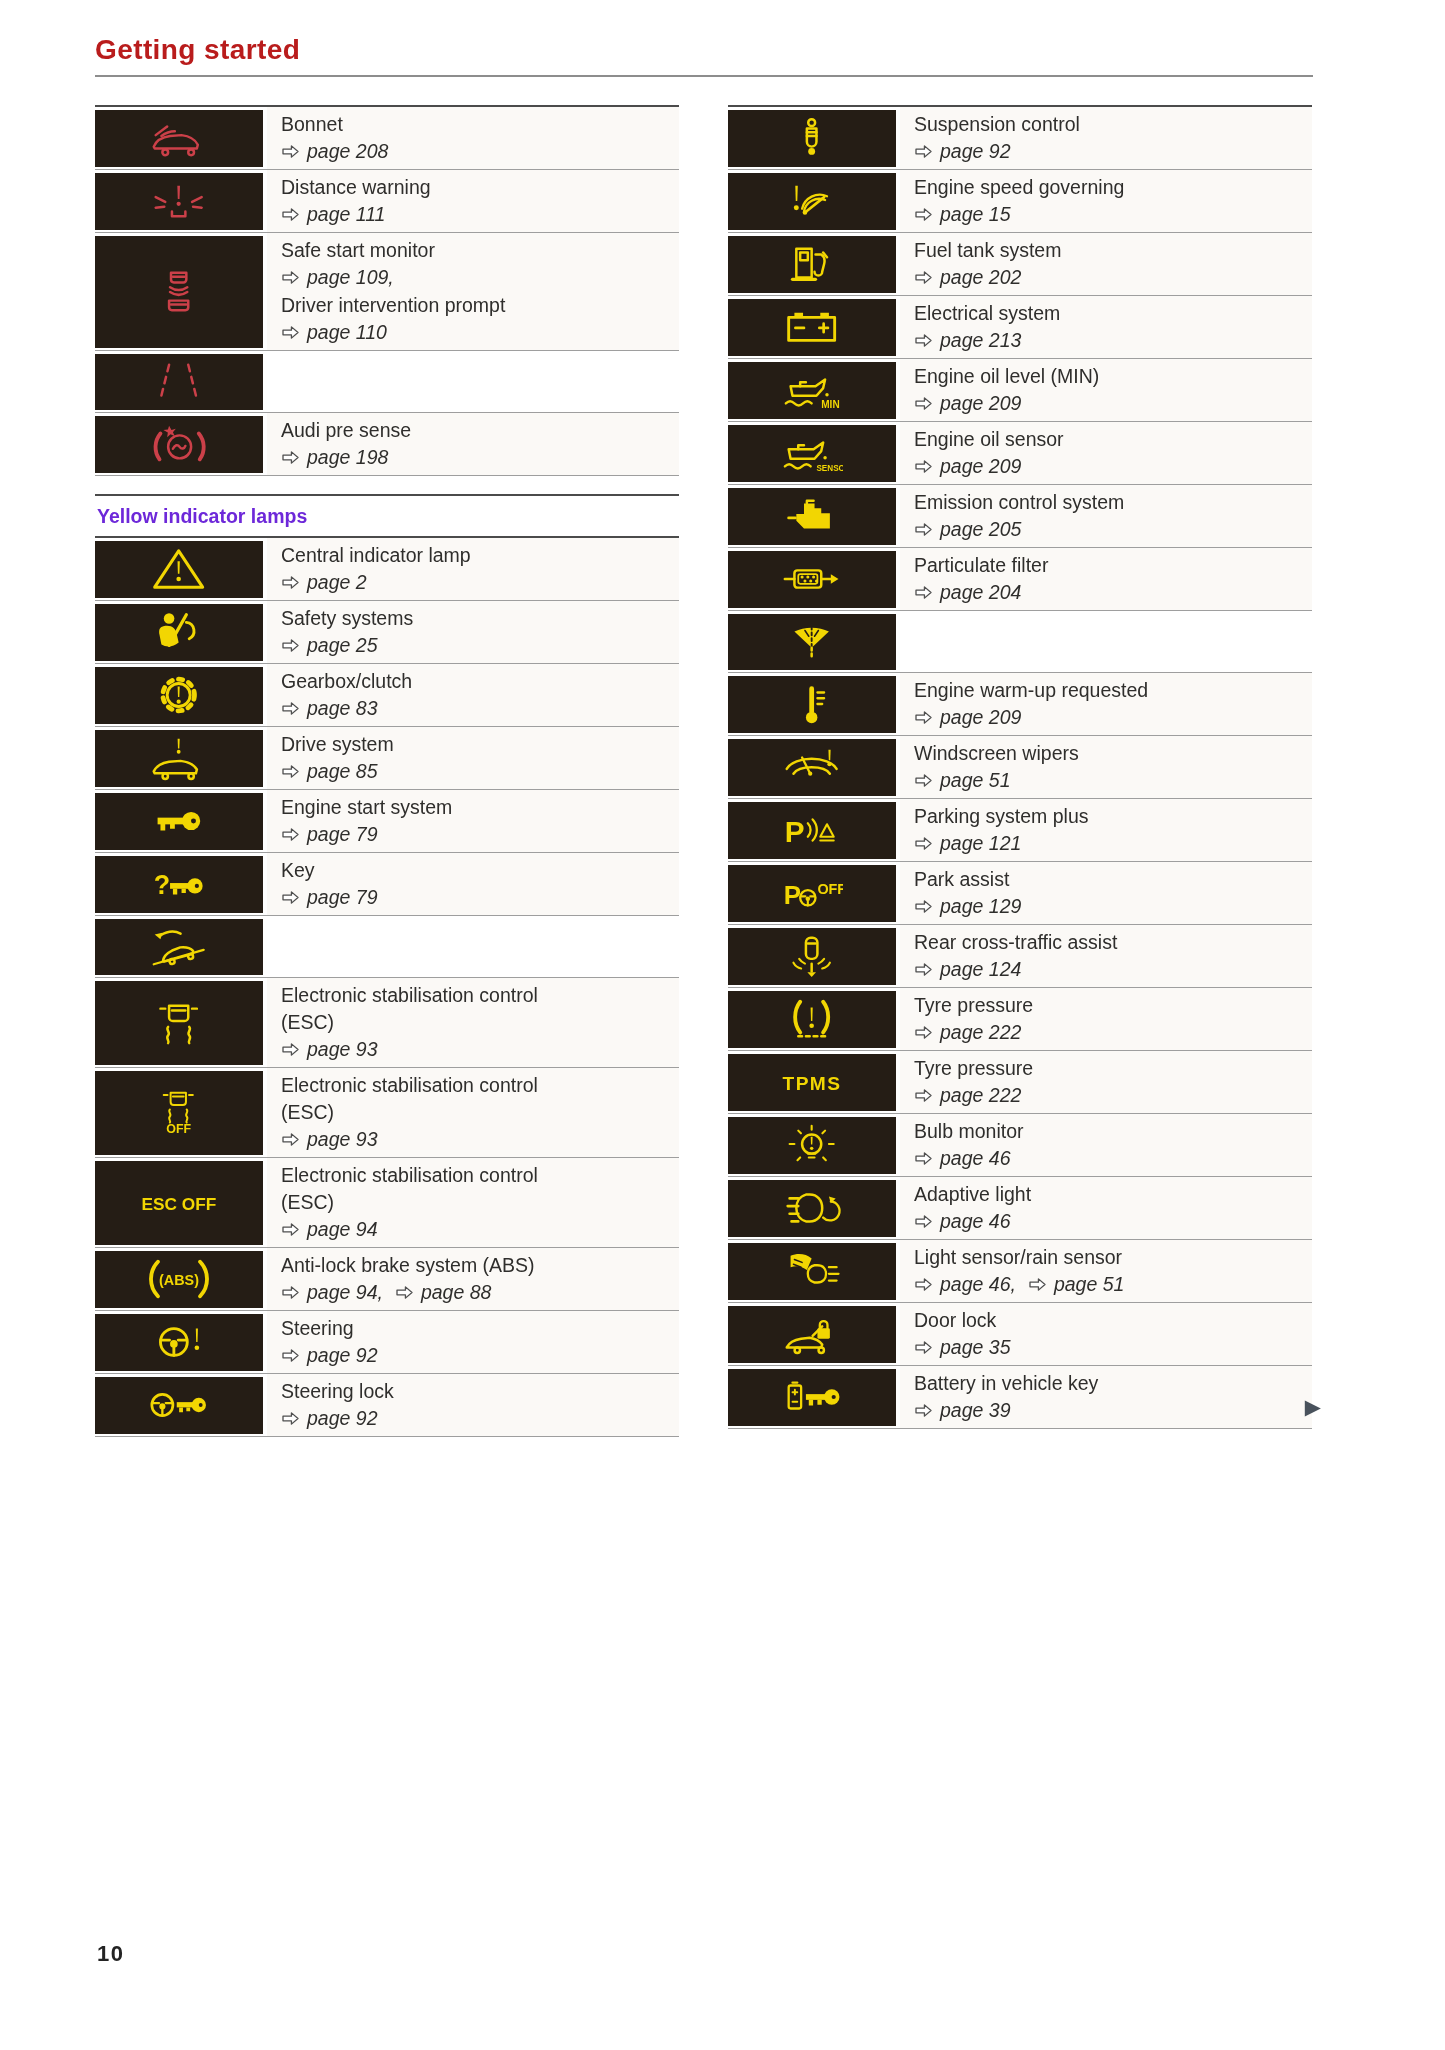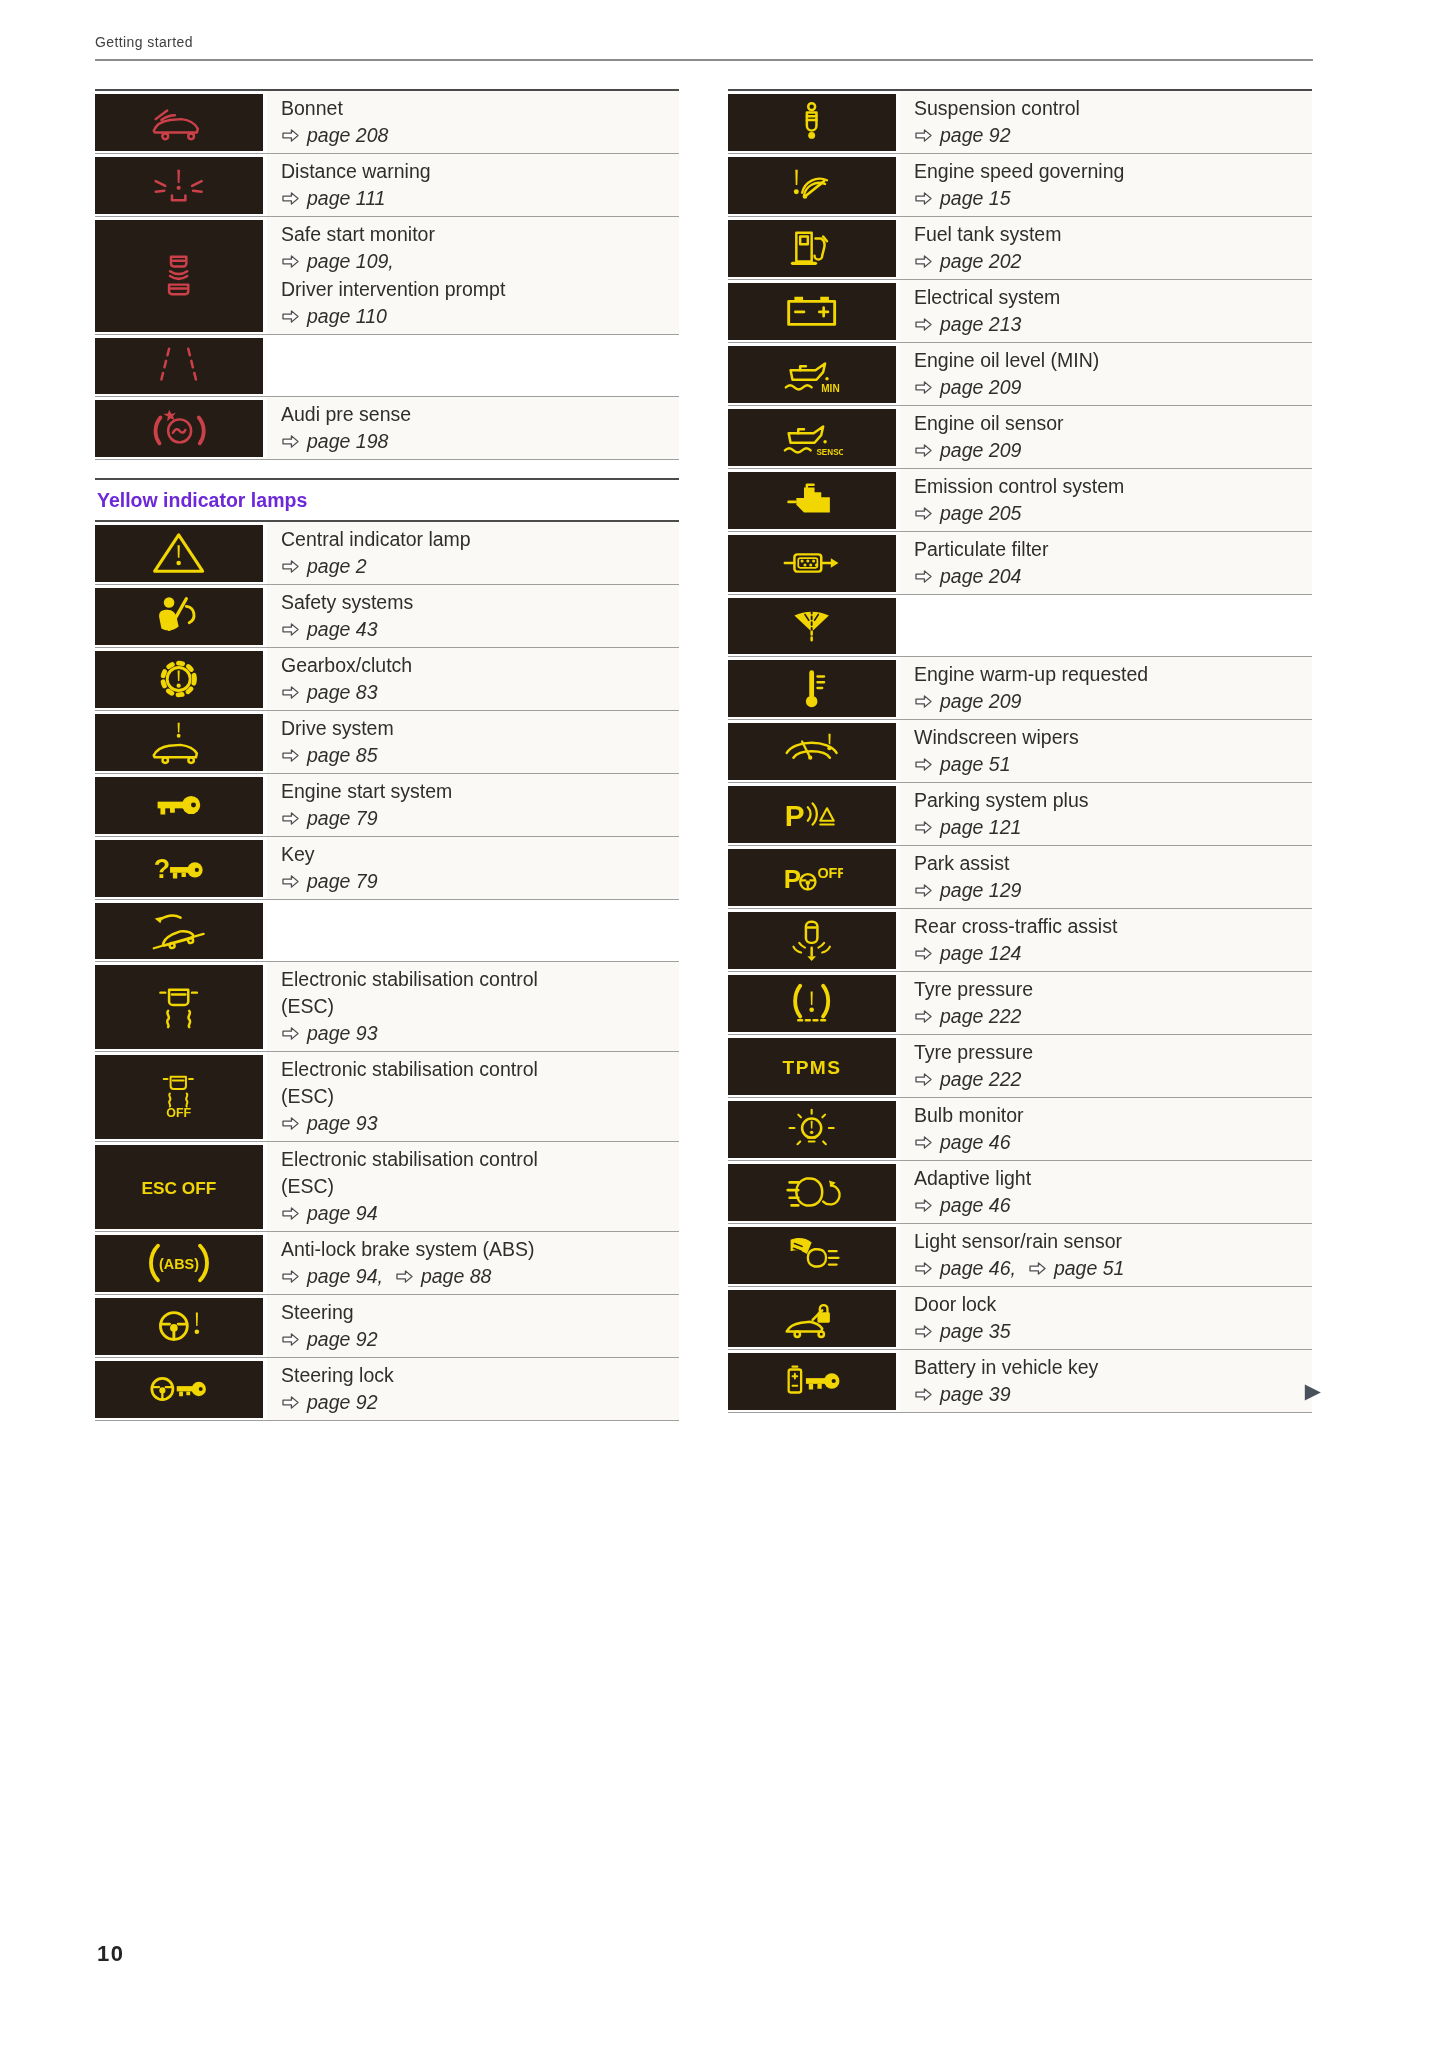--- a/index.html
+++ b/index.html
@@ -2,21 +2,21 @@
 <html><head>
 <meta charset="utf-8">
 <style>
   html,body { margin:0; padding:0; }
   body {
     width:1445px; height:2050px; background:#ffffff; position:relative;
     font-family:"Liberation Sans","DejaVu Sans",sans-serif;
     --red:#cc4049; --yellow:#f2d602; --cellbg:#251d15; --text:#2f2e2c; --arrow:#49525c;
   }
   .content { position:absolute; left:95px; top:34px; width:1218px; }
-  .page-title { font-size:14px; font-weight:normal; color:#404040; margin:0 0 9px 0; letter-spacing:.4px; }
+  .page-title { font-size:28px; font-weight:bold; color:#b91c1c; margin:0 0 9px 0; letter-spacing:.4px; }
   .title-rule { border:none; border-top:2px solid #8d8d8d; margin:0; }
   .columns { display:flex; gap:49px; margin-top:28px; align-items:flex-start; }
   .col { width:584px; }
   .col-right { position:relative; }
   .lamp-table { border-top:2px solid #4b4b4b; border-bottom:1.6px solid #9e9e9e; }
   .row { display:flex; }
   .row + .row { border-top:1.6px solid #9e9e9e; }
   .icon-cell { flex:0 0 168px; background:var(--cellbg); margin:2.5px 0; display:flex; align-items:center; justify-content:center; min-height:56px; }
   .ic-red { color:var(--red); }
   .ic-yellow { color:var(--yellow); }
@@ -200,21 +200,21 @@
               </span>
             </div>
             <div class="text-cell">
               <div class="line">Safety systems</div>
               <div class="line"><span class="ref">
                   <span style="display: inline-flex;">
                     <svg viewBox="0 0 20 16" width="19" height="15" aria-hidden="true">
                       <path d="M2 5.5h9V2l7 6-7 6v-3.5H2z" fill="#ffffff" stroke="#4f4f4f" stroke-width="1.4" stroke-linejoin="round"></path>
                     </svg>
                   </span>
-                  <span class="it">page 43</span>
+                  <span class="it">page 25</span>
                 </span></div>
             </div>
           </div>
           <div class="row">
             <div class="icon-cell ic-yellow">
               <span class="icon">
                 <svg viewBox="0 0 64 48">
                   <circle cx="32" cy="24" r="12" style="stroke-width:3px"></circle>
                   <circle cx="32" cy="24" r="16.5" style="stroke-width:5px" stroke-dasharray="4.5 6.5"></circle>
                   <path class="f" d="M30.9 15h2.2l-.4 11h-1.4z"></path>

